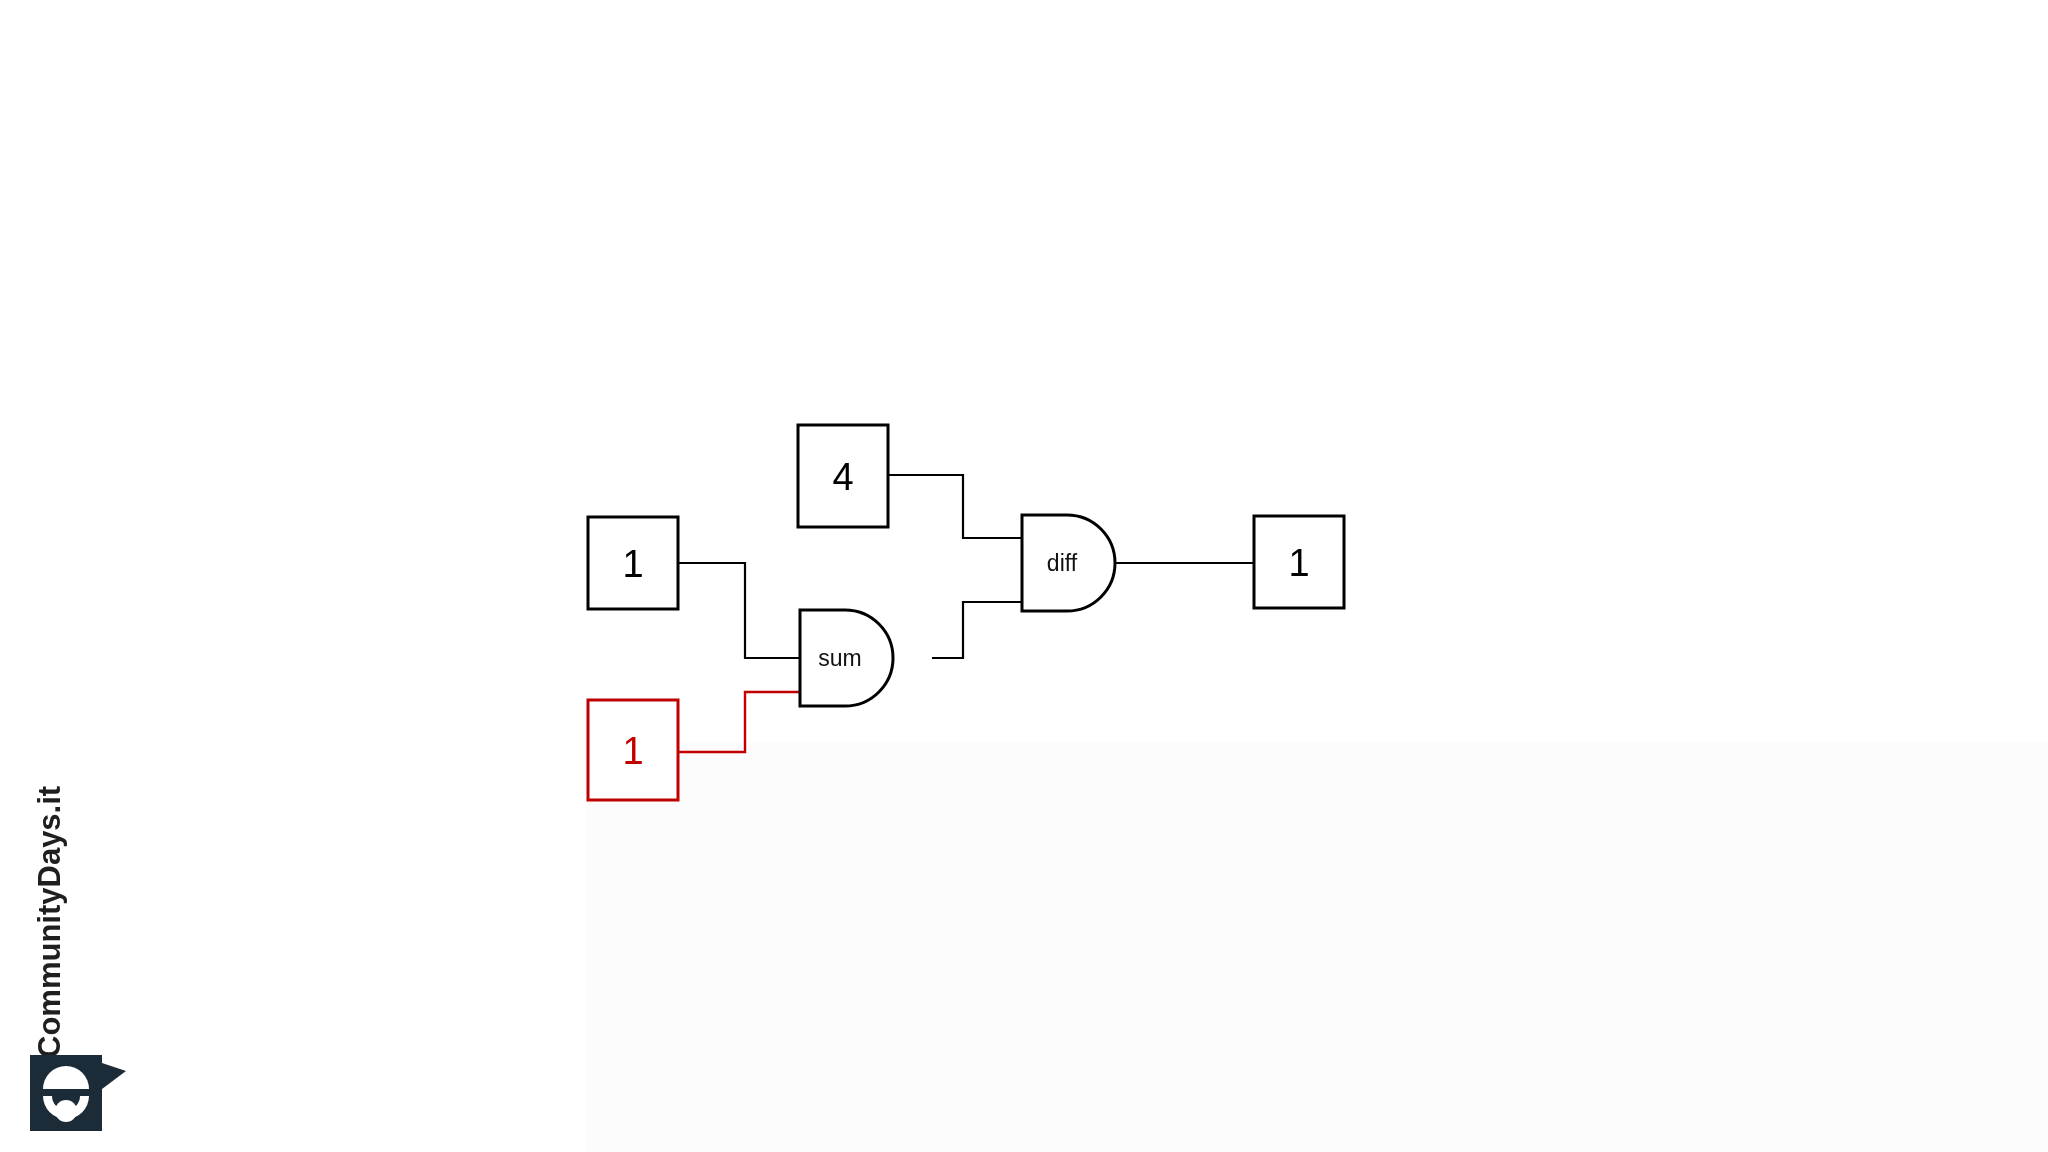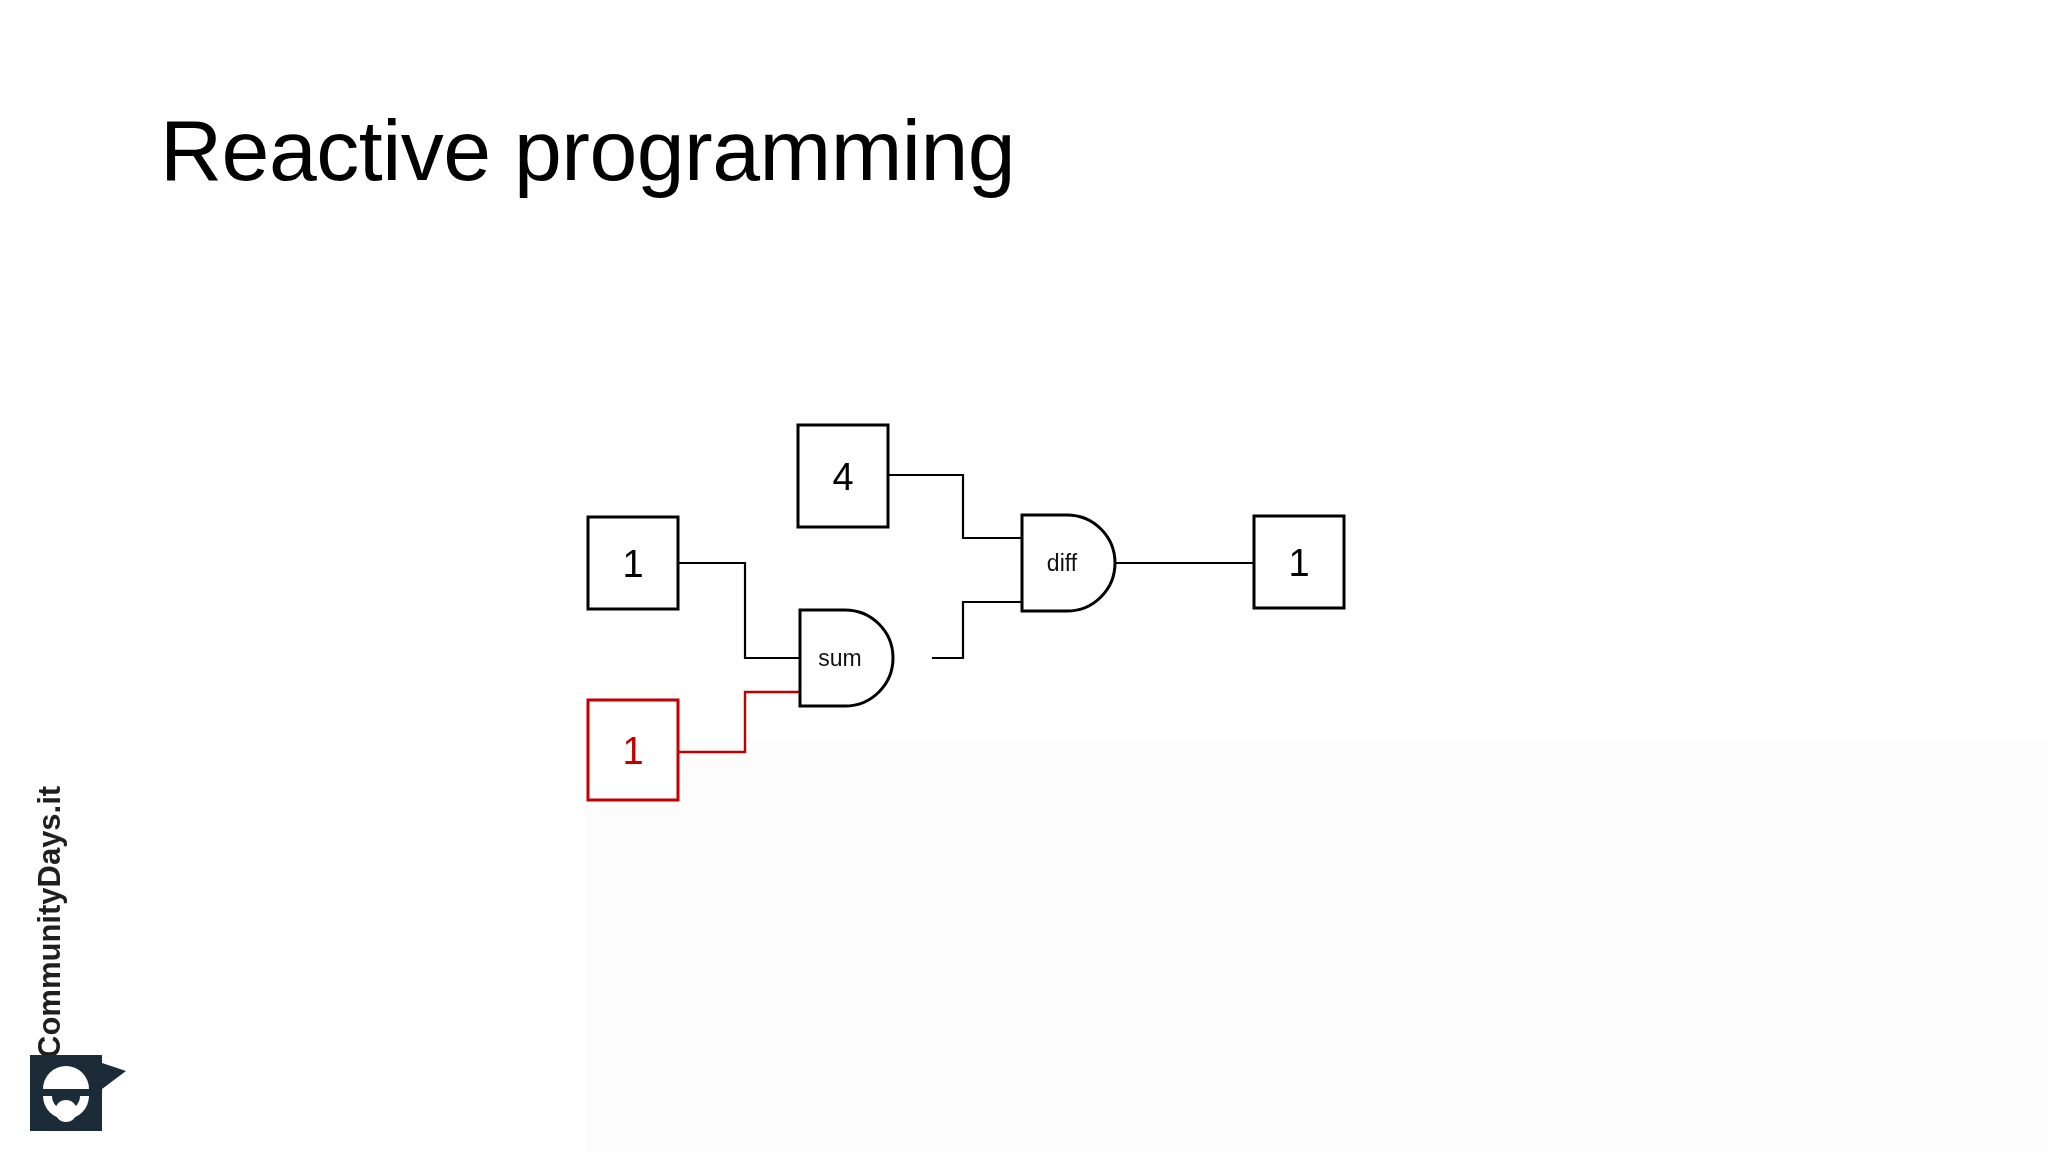--- a/index.html
+++ b/index.html
@@ -92,21 +92,20 @@
     height: 80px;
   }
 </style>
 </head>
 <body>
 
 <div id="slide">
 
   <div id="bg-panel"></div>
 
-  <div id="title">Reactive programming</div>
 
   <svg id="diagram" viewBox="0 0 2048 1152" xmlns="http://www.w3.org/2000/svg">
 
     <g>
       <polyline points="678,563 745,563 745,658 800,658" fill="none" stroke="#000000" stroke-width="2.2"></polyline>
     </g>
 
     <g>
       <polyline points="678,752 745,752 745,692 800,692" fill="none" stroke="#c00000" stroke-width="2.4"></polyline>
     </g>

